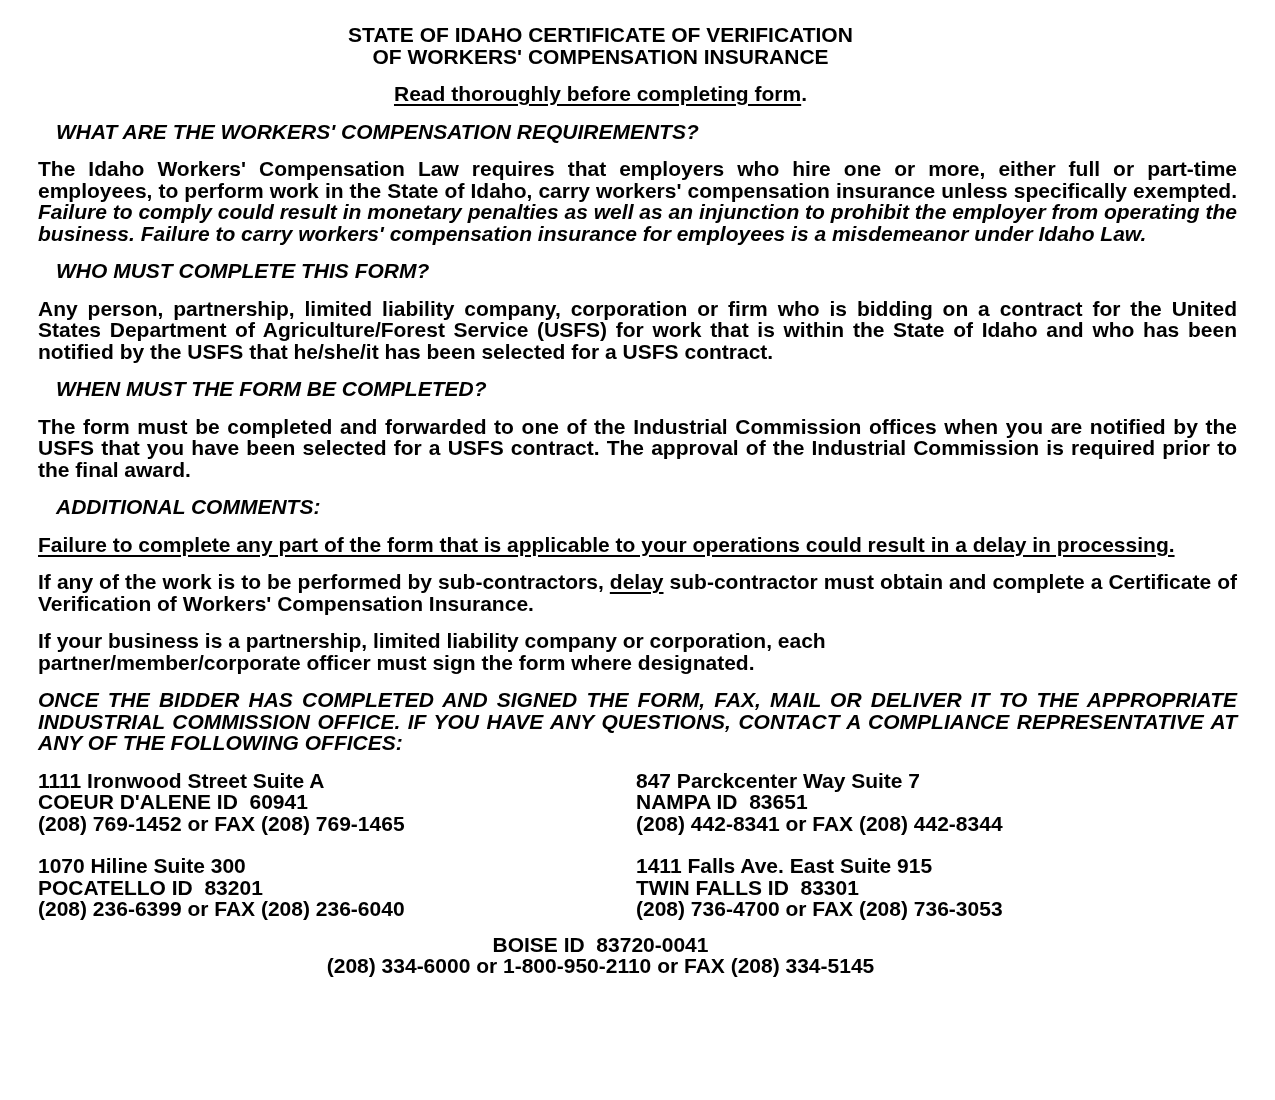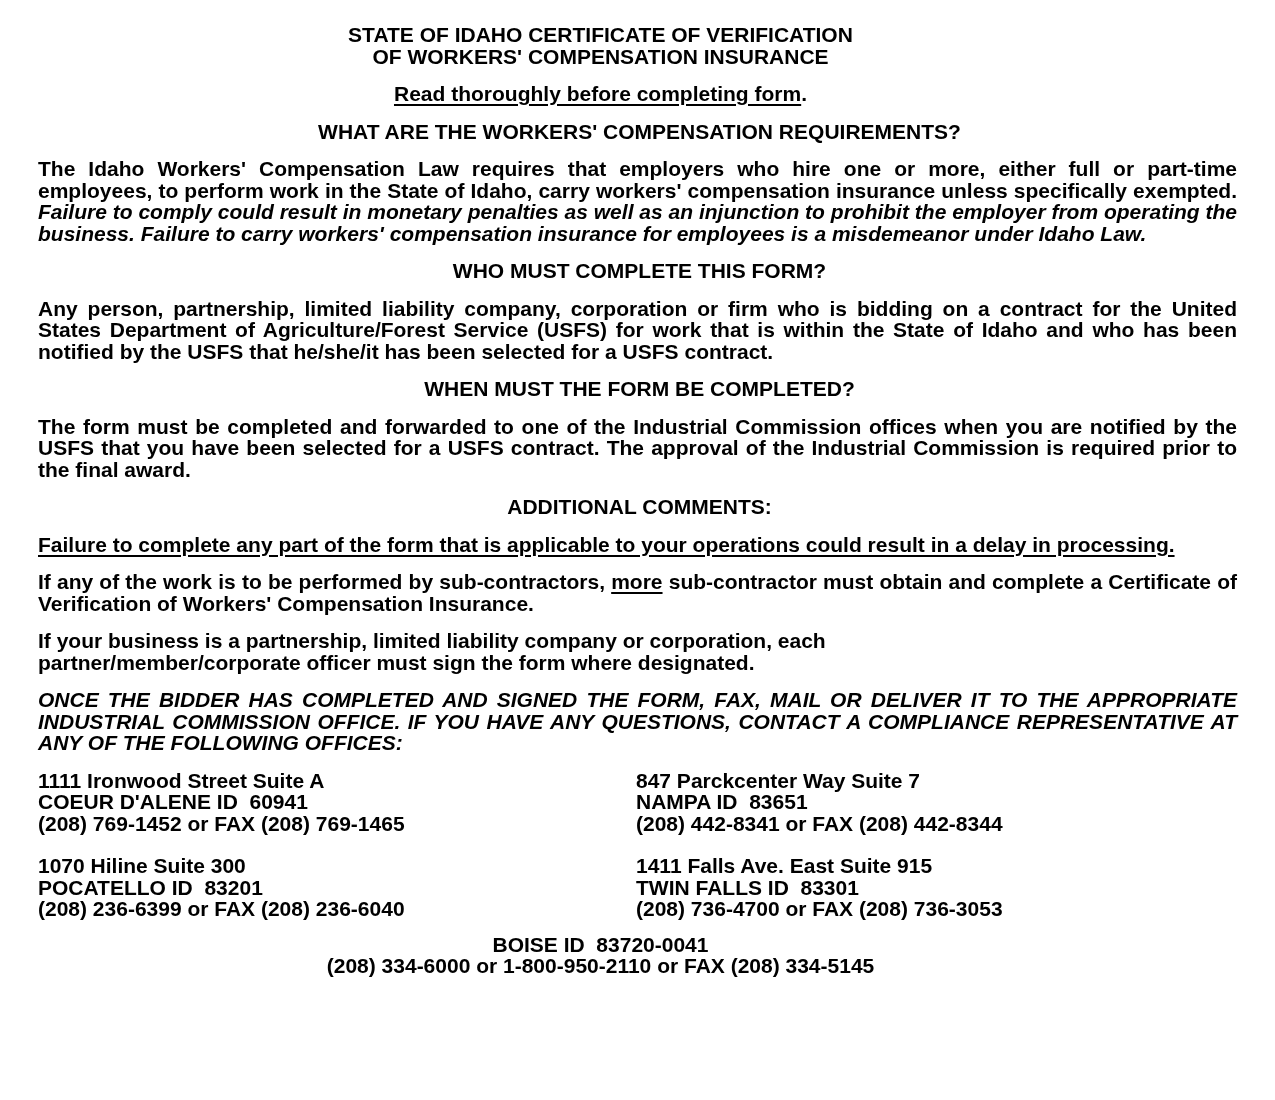--- a/index.html
+++ b/index.html
@@ -13,21 +13,21 @@
     font-family: "Liberation Sans", "DejaVu Sans", sans-serif;
     font-weight: 700;
     font-size: 21px;
     line-height: 21.5px;
     color: #000000;
     overflow: hidden;
   }
   .block { margin: 0 0 16px 0; }
   .centered { text-align: center; padding-right: 74px; }
   .just { text-align: justify; }
-  .heading { margin: 0 0 16px 4px; text-align: center; }
+  .heading { font-style: italic; margin: 0 0 16px 18px; }
   .it { font-style: italic; }
   .u { text-decoration: underline; text-decoration-thickness: 2px; text-underline-offset: 3px; }
   .warn {
     text-decoration: underline;
     text-decoration-thickness: 2px;
     text-underline-offset: 3px;
   }
   .prewrap { white-space: pre-wrap; }
   .offices {
     display: grid;
@@ -94,21 +94,21 @@
   <div class="block just">Any person, partnership, limited liability company, corporation or firm who is bidding on a contract for the United States Department of Agriculture/Forest Service (USFS) for work that is within the State of Idaho and who has been notified by the USFS that he/she/it has been selected for a USFS contract.</div>
 
   <div class="heading">WHEN MUST THE FORM BE COMPLETED?</div>
 
   <div class="block just">The form must be completed and forwarded to one of the Industrial Commission offices when you are notified by the USFS that you have been selected for a USFS contract.  The approval of the Industrial Commission is required prior to the final award.</div>
 
   <div class="heading">ADDITIONAL COMMENTS:</div>
 
   <div class="block just warn">Failure to complete any part of the form that is applicable to your operations could result in a delay in processing.</div>
 
-  <div class="block just"><span>If any of the work is to be performed by sub-contractors, </span><span class="u">more</span><span> sub-contractor must obtain and complete a Certificate of Verification of Workers' Compensation Insurance.</span></div>
+  <div class="block just"><span>If any of the work is to be performed by sub-contractors, </span><span class="u">delay</span><span> sub-contractor must obtain and complete a Certificate of Verification of Workers' Compensation Insurance.</span></div>
 
   <div class="block">
     <div>If your business is a partnership, limited liability company or corporation, each</div>
     <div>partner/member/corporate officer must sign the form where designated.</div>
   </div>
 
   <div class="block">
     <div class="it just">ONCE THE BIDDER HAS COMPLETED AND SIGNED THE FORM, FAX, MAIL OR DELIVER IT TO THE APPROPRIATE INDUSTRIAL COMMISSION OFFICE.  IF YOU HAVE ANY QUESTIONS, CONTACT A COMPLIANCE REPRESENTATIVE AT ANY OF THE FOLLOWING OFFICES:</div>
   </div>
 

